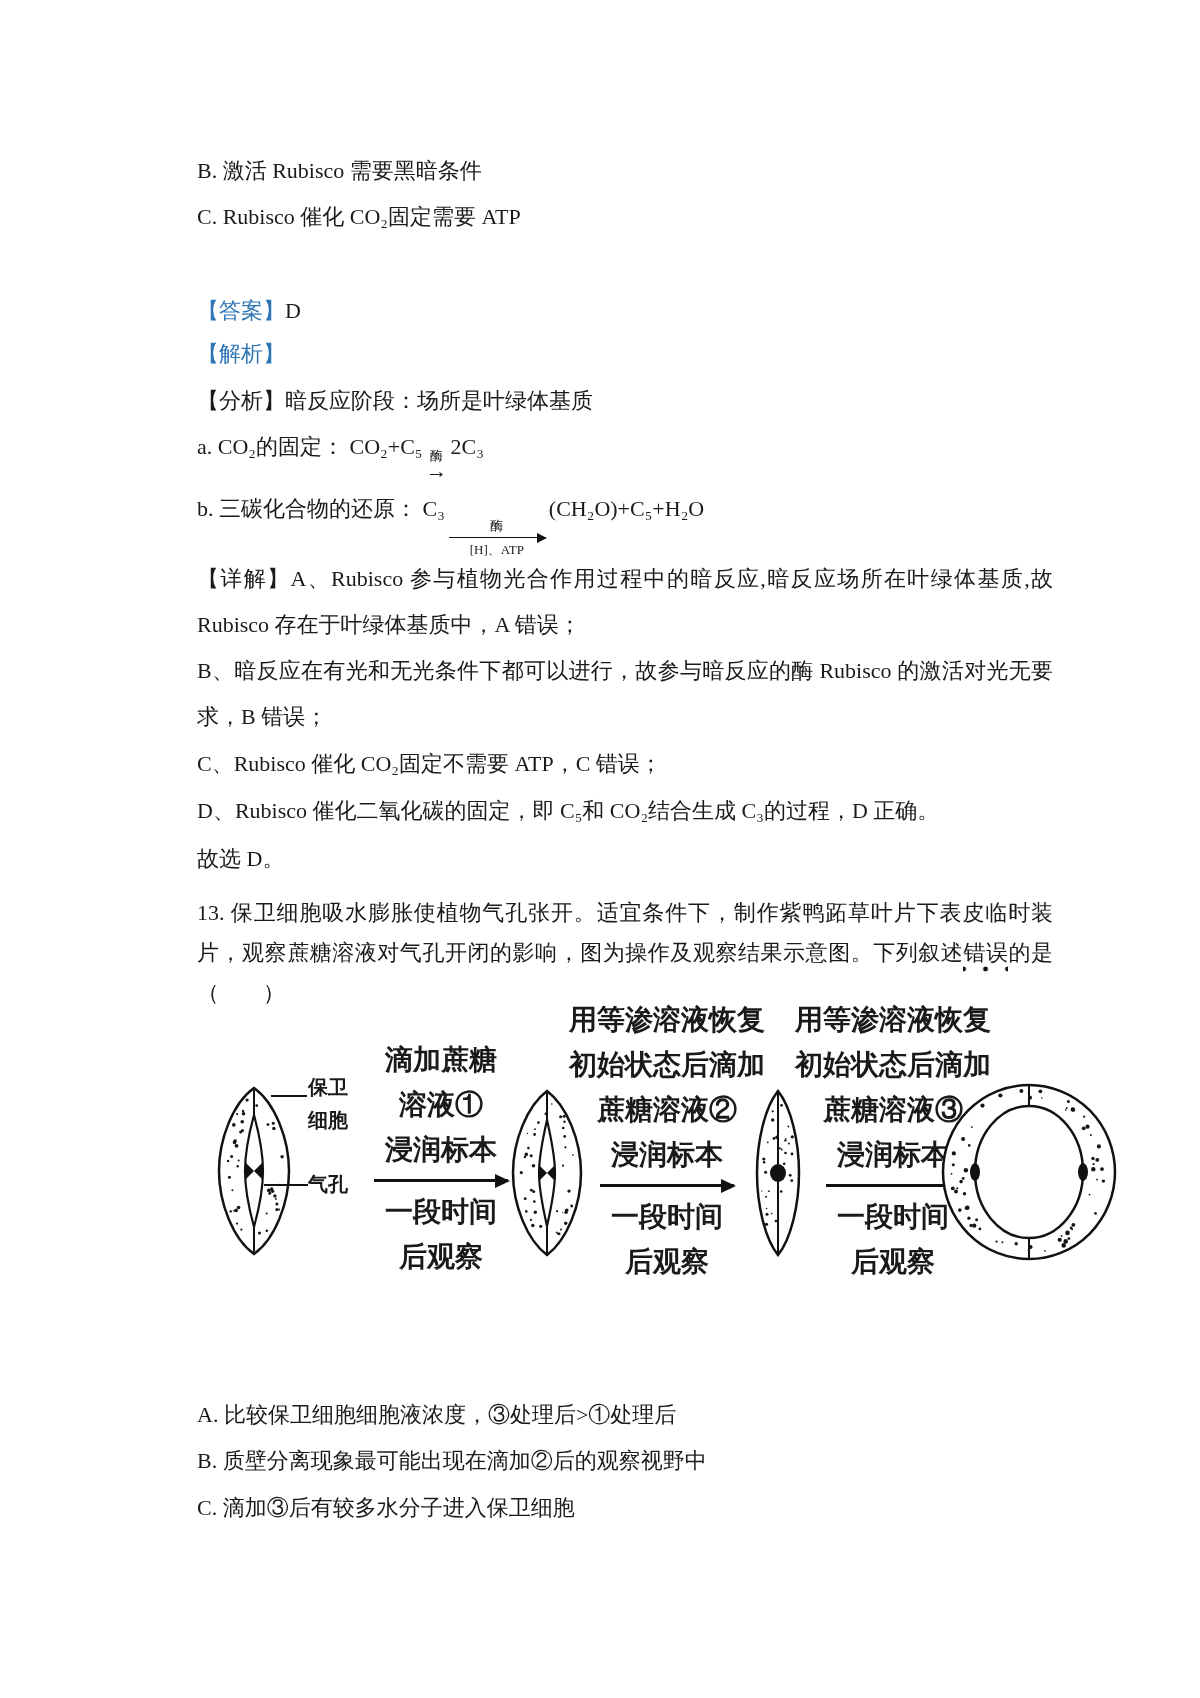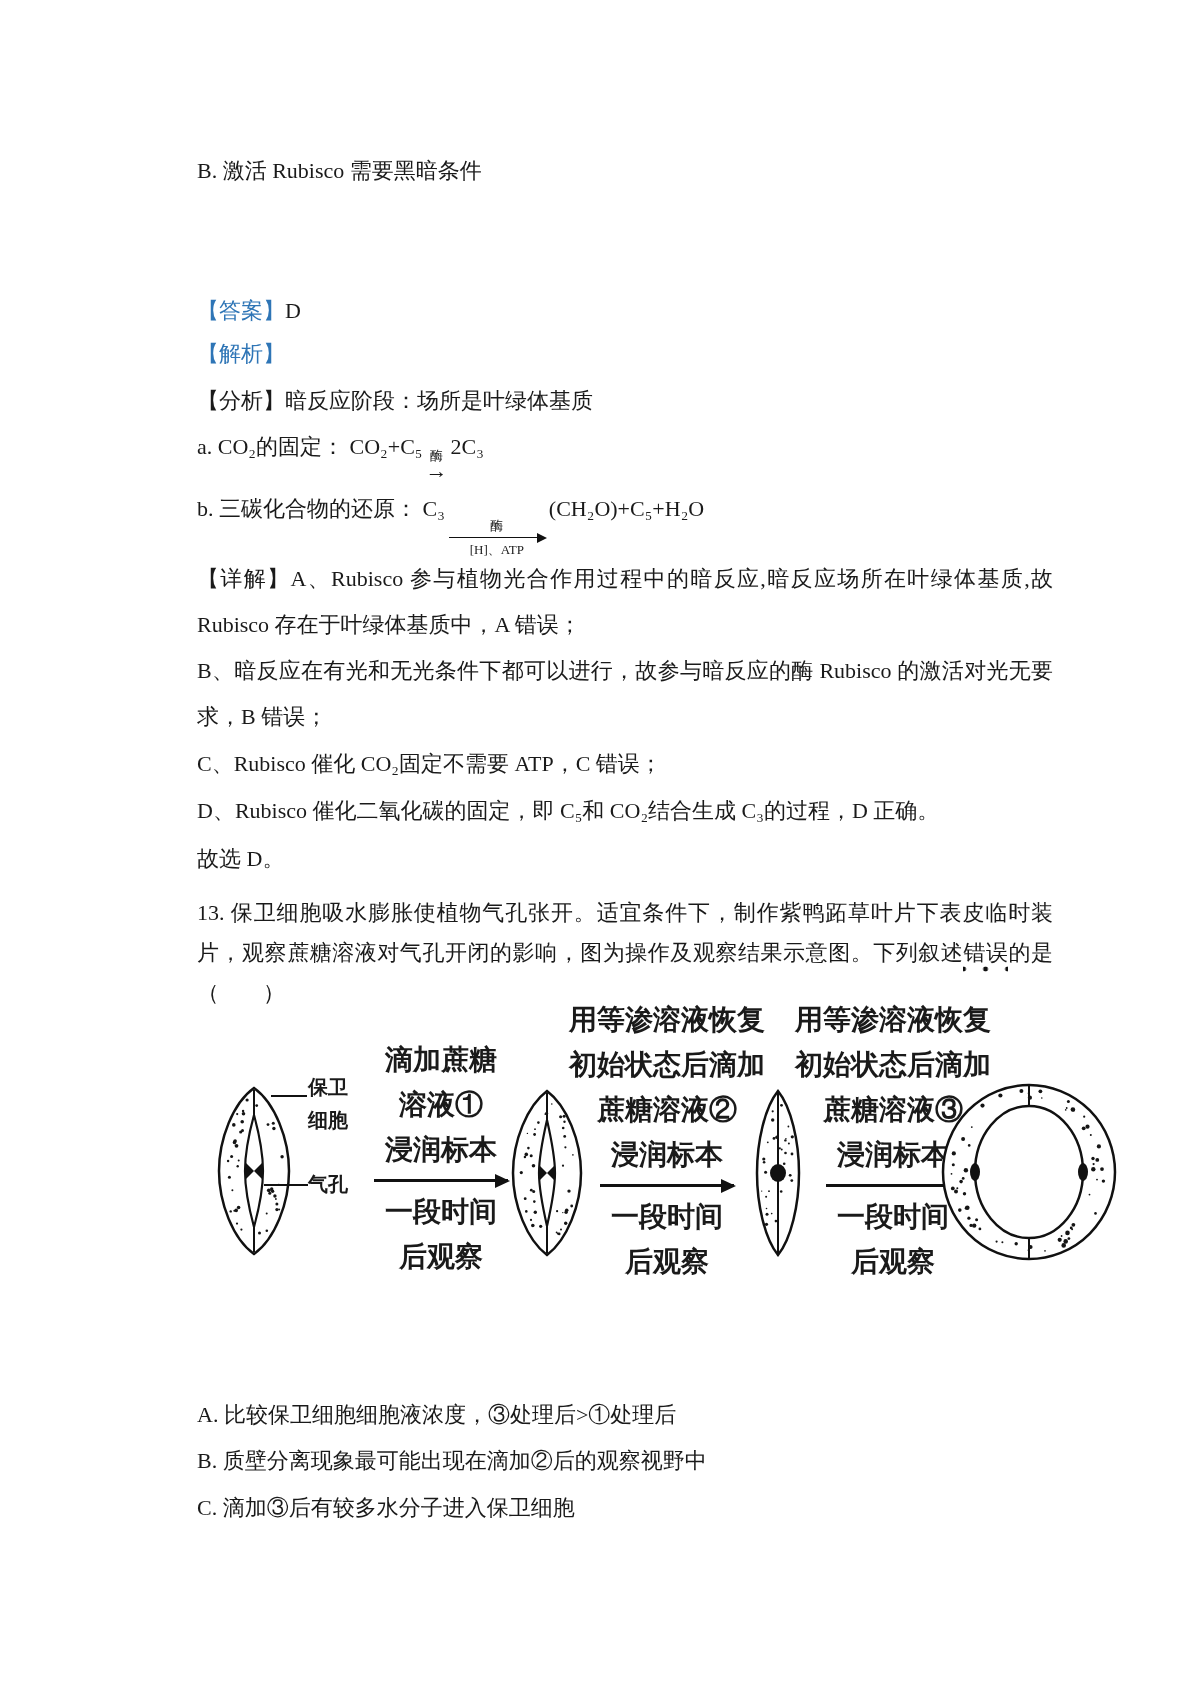--- a/index.html
+++ b/index.html
@@ -53,20 +53,21 @@
   }
   .leadline { position:absolute; height:0; border-top:2px solid #111; }
 </style>
 </head>
 <body>
 
 <div class="page">
   <div class="content">
 
     <p class="line" style="top:148px">B. 激活 Rubisco 需要黑暗条件</p>
+    <p class="line" style="top:194px">C. Rubisco 催化 CO₂固定需要 ATP</p>
 
     <p class="line" style="top:288px"><span class="blue">【答案】</span><span>D</span></p>
     <p class="line blue" style="top:331px">【解析】</p>
     <p class="line" style="top:378px">【分析】暗反应阶段：场所是叶绿体基质</p>
 
     <p class="line" style="top:424px"><span>a. CO₂的固定： </span><span>CO₂+C₅</span><span class="rxn1"><span class="above">酶</span><span class="arrowchar">→</span></span><span>2C₃</span></p>
 
     <p class="line" style="top:486px"><span>b. 三碳化合物的还原： </span><span>C₃</span><span class="rxn2"><span class="above">酶</span><span class="shaft"></span><span class="below">[H]、ATP</span></span><span>(CH₂O)+C₅+H₂O</span></p>
 
     <p class="para" style="top:556px">【详解】A、Rubisco 参与植物光合作用过程中的暗反应,暗反应场所在叶绿体基质,故 Rubisco 存在于叶绿体基质中，A 错误；</p>

